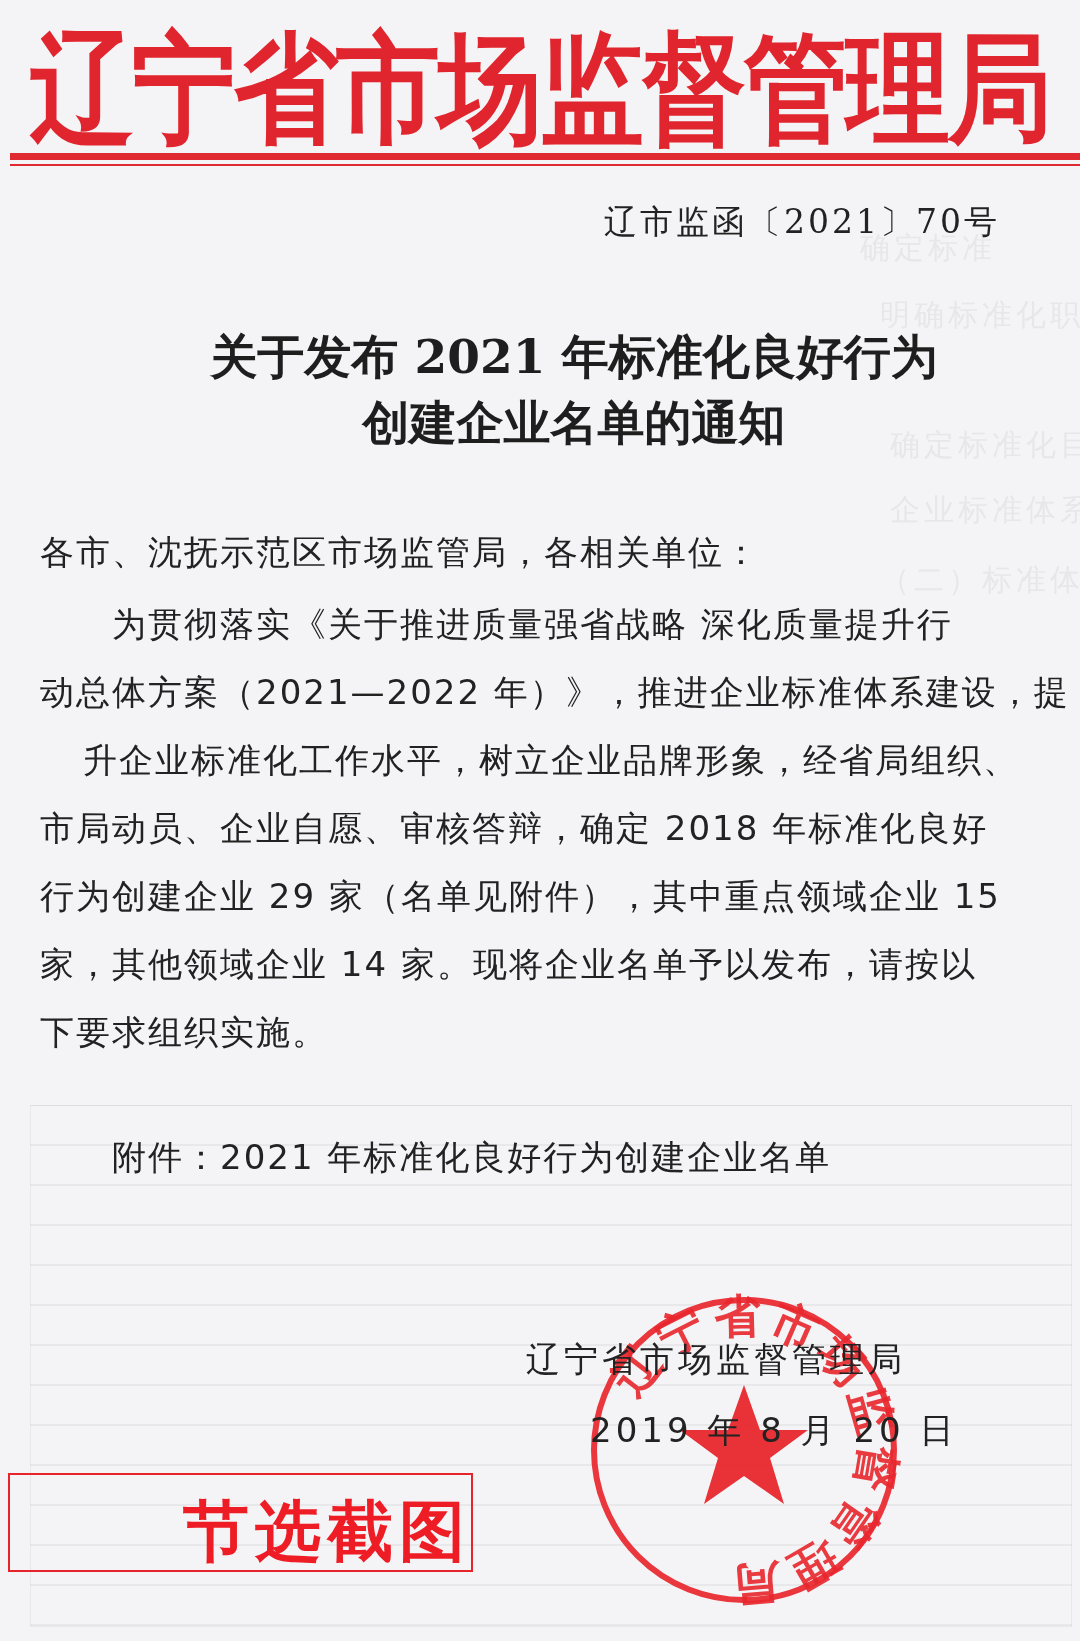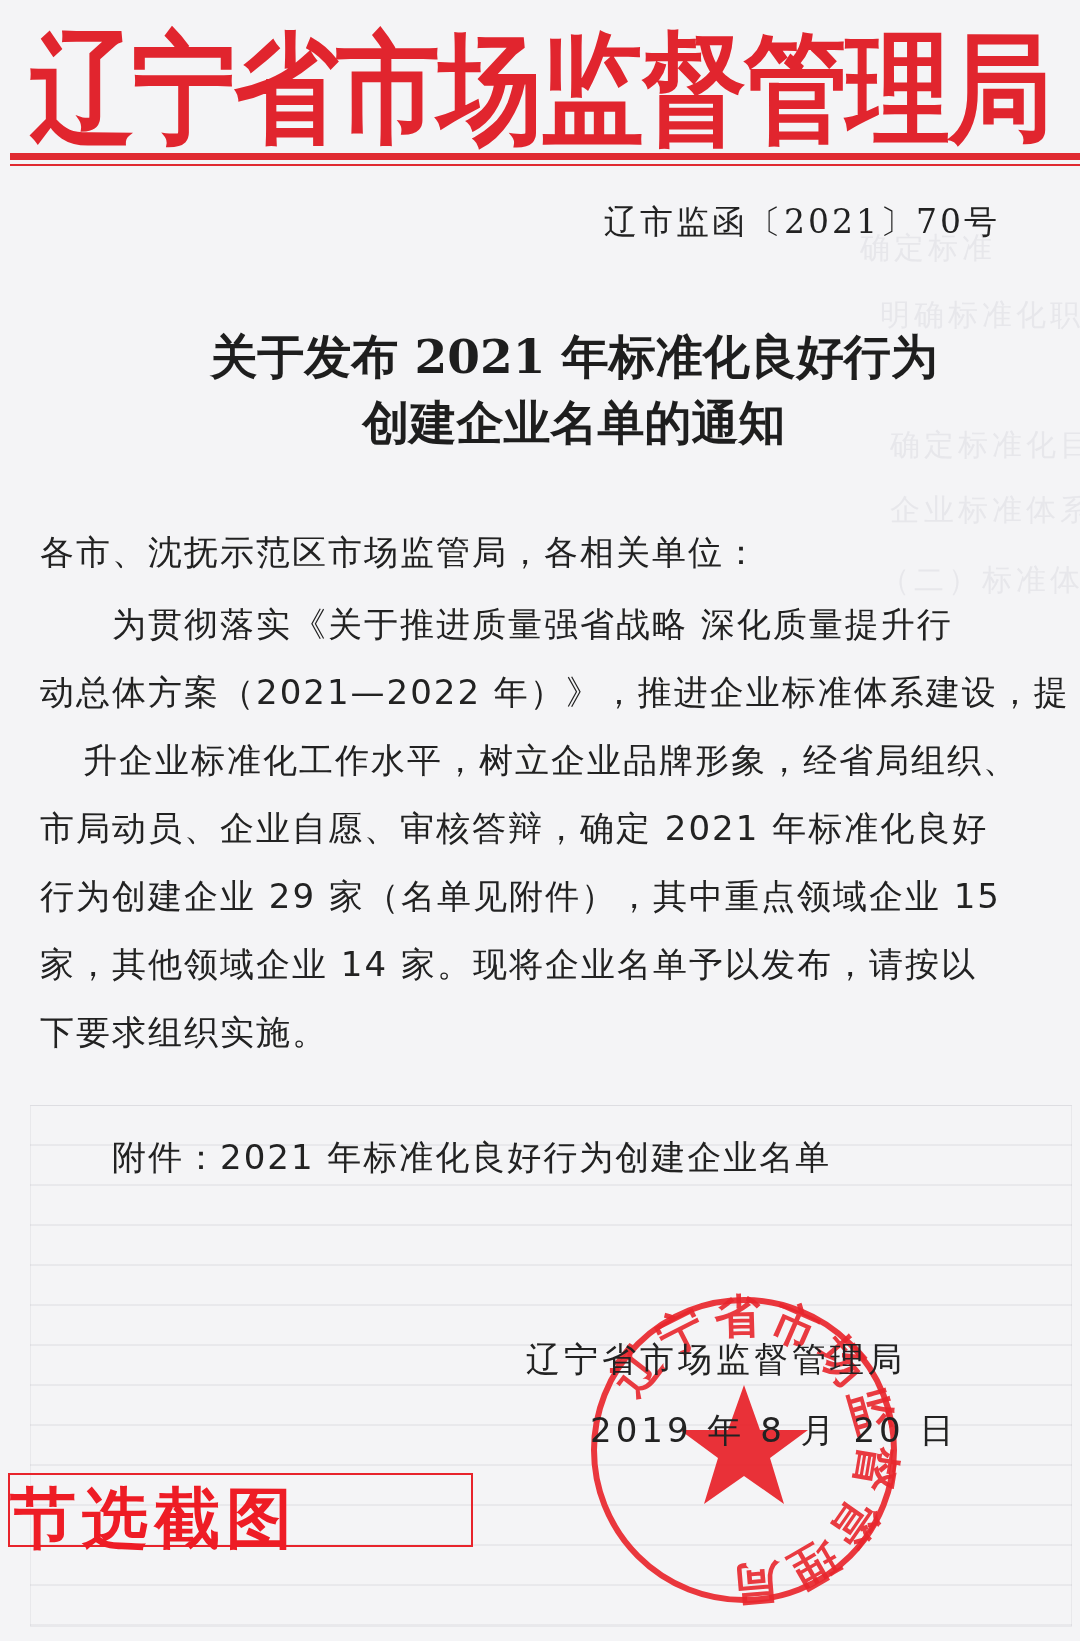--- a/index.html
+++ b/index.html
@@ -71,23 +71,23 @@
     .salutation { left: 40px; top: 530px; }
     .para-line { left: 40px; }
     .attachment { left: 112px; top: 1135px; }
     .signer { left: 526px; top: 1337px; letter-spacing: 4px; }
     .sign-date { left: 590px; top: 1408px; letter-spacing: 4px; }
     .stamp {
       position: absolute; left: 584px; top: 1290px; width: 320px; height: 320px;
       pointer-events: none;
     }
     .excerpt-box {
-      position: absolute; left: 8px; top: 1473px; width: 465px; height: 74px;
+      position: absolute; left: 8px; top: 1473px; width: 465px; height: 99px;
       border: 2px solid #e8242b; box-sizing: border-box;
-      display: flex; align-items: center; justify-content: flex-start;
+      display: flex; align-items: center; justify-content: flex-end;
     }
     .excerpt-label {
       color: #ee1c25; font-size: 66px; font-weight: bold;
       font-family: "DejaVu Sans", sans-serif; letter-spacing: 6px;
       margin-top: 18px;
     }
   </style>
 </head>
 <body>
 
@@ -106,21 +106,21 @@
 
 <div class="title l1">关于发布 2021 年标准化良好行为</div>
 <div class="title l2">创建企业名单的通知</div>
 
 <div class="salutation">各市、沈抚示范区市场监管局，各相关单位：</div>
 
 <div>
   <div class="para-line" style="top:602px;">　　为贯彻落实《关于推进质量强省战略 深化质量提升行</div>
   <div class="para-line" style="top:670px;">动总体方案（2021—2022 年）》，推进企业标准体系建设，提</div>
   <div class="para-line" style="top:738px;margin-left:43px;">升企业标准化工作水平，树立企业品牌形象，经省局组织、</div>
-  <div class="para-line" style="top:806px;">市局动员、企业自愿、审核答辩，确定 2021 年标准化良好</div>
+  <div class="para-line" style="top:806px;">市局动员、企业自愿、审核答辩，确定 2018 年标准化良好</div>
   <div class="para-line" style="top:874px;">行为创建企业 29 家（名单见附件），其中重点领域企业 15</div>
   <div class="para-line" style="top:942px;">家，其他领域企业 14 家。现将企业名单予以发布，请按以</div>
   <div class="para-line" style="top:1010px;">下要求组织实施。</div>
 </div>
 
 <div class="attachment">附件：2021 年标准化良好行为创建企业名单</div>
 
 <svg class="stamp" viewBox="0 0 320 320" xmlns="http://www.w3.org/2000/svg">
   <defs>
     <path id="sealArc" d="M 160,160 m -118,0 a 118,118 0 1,1 236,0 a 118,118 0 1,1 -236,0"></path>

